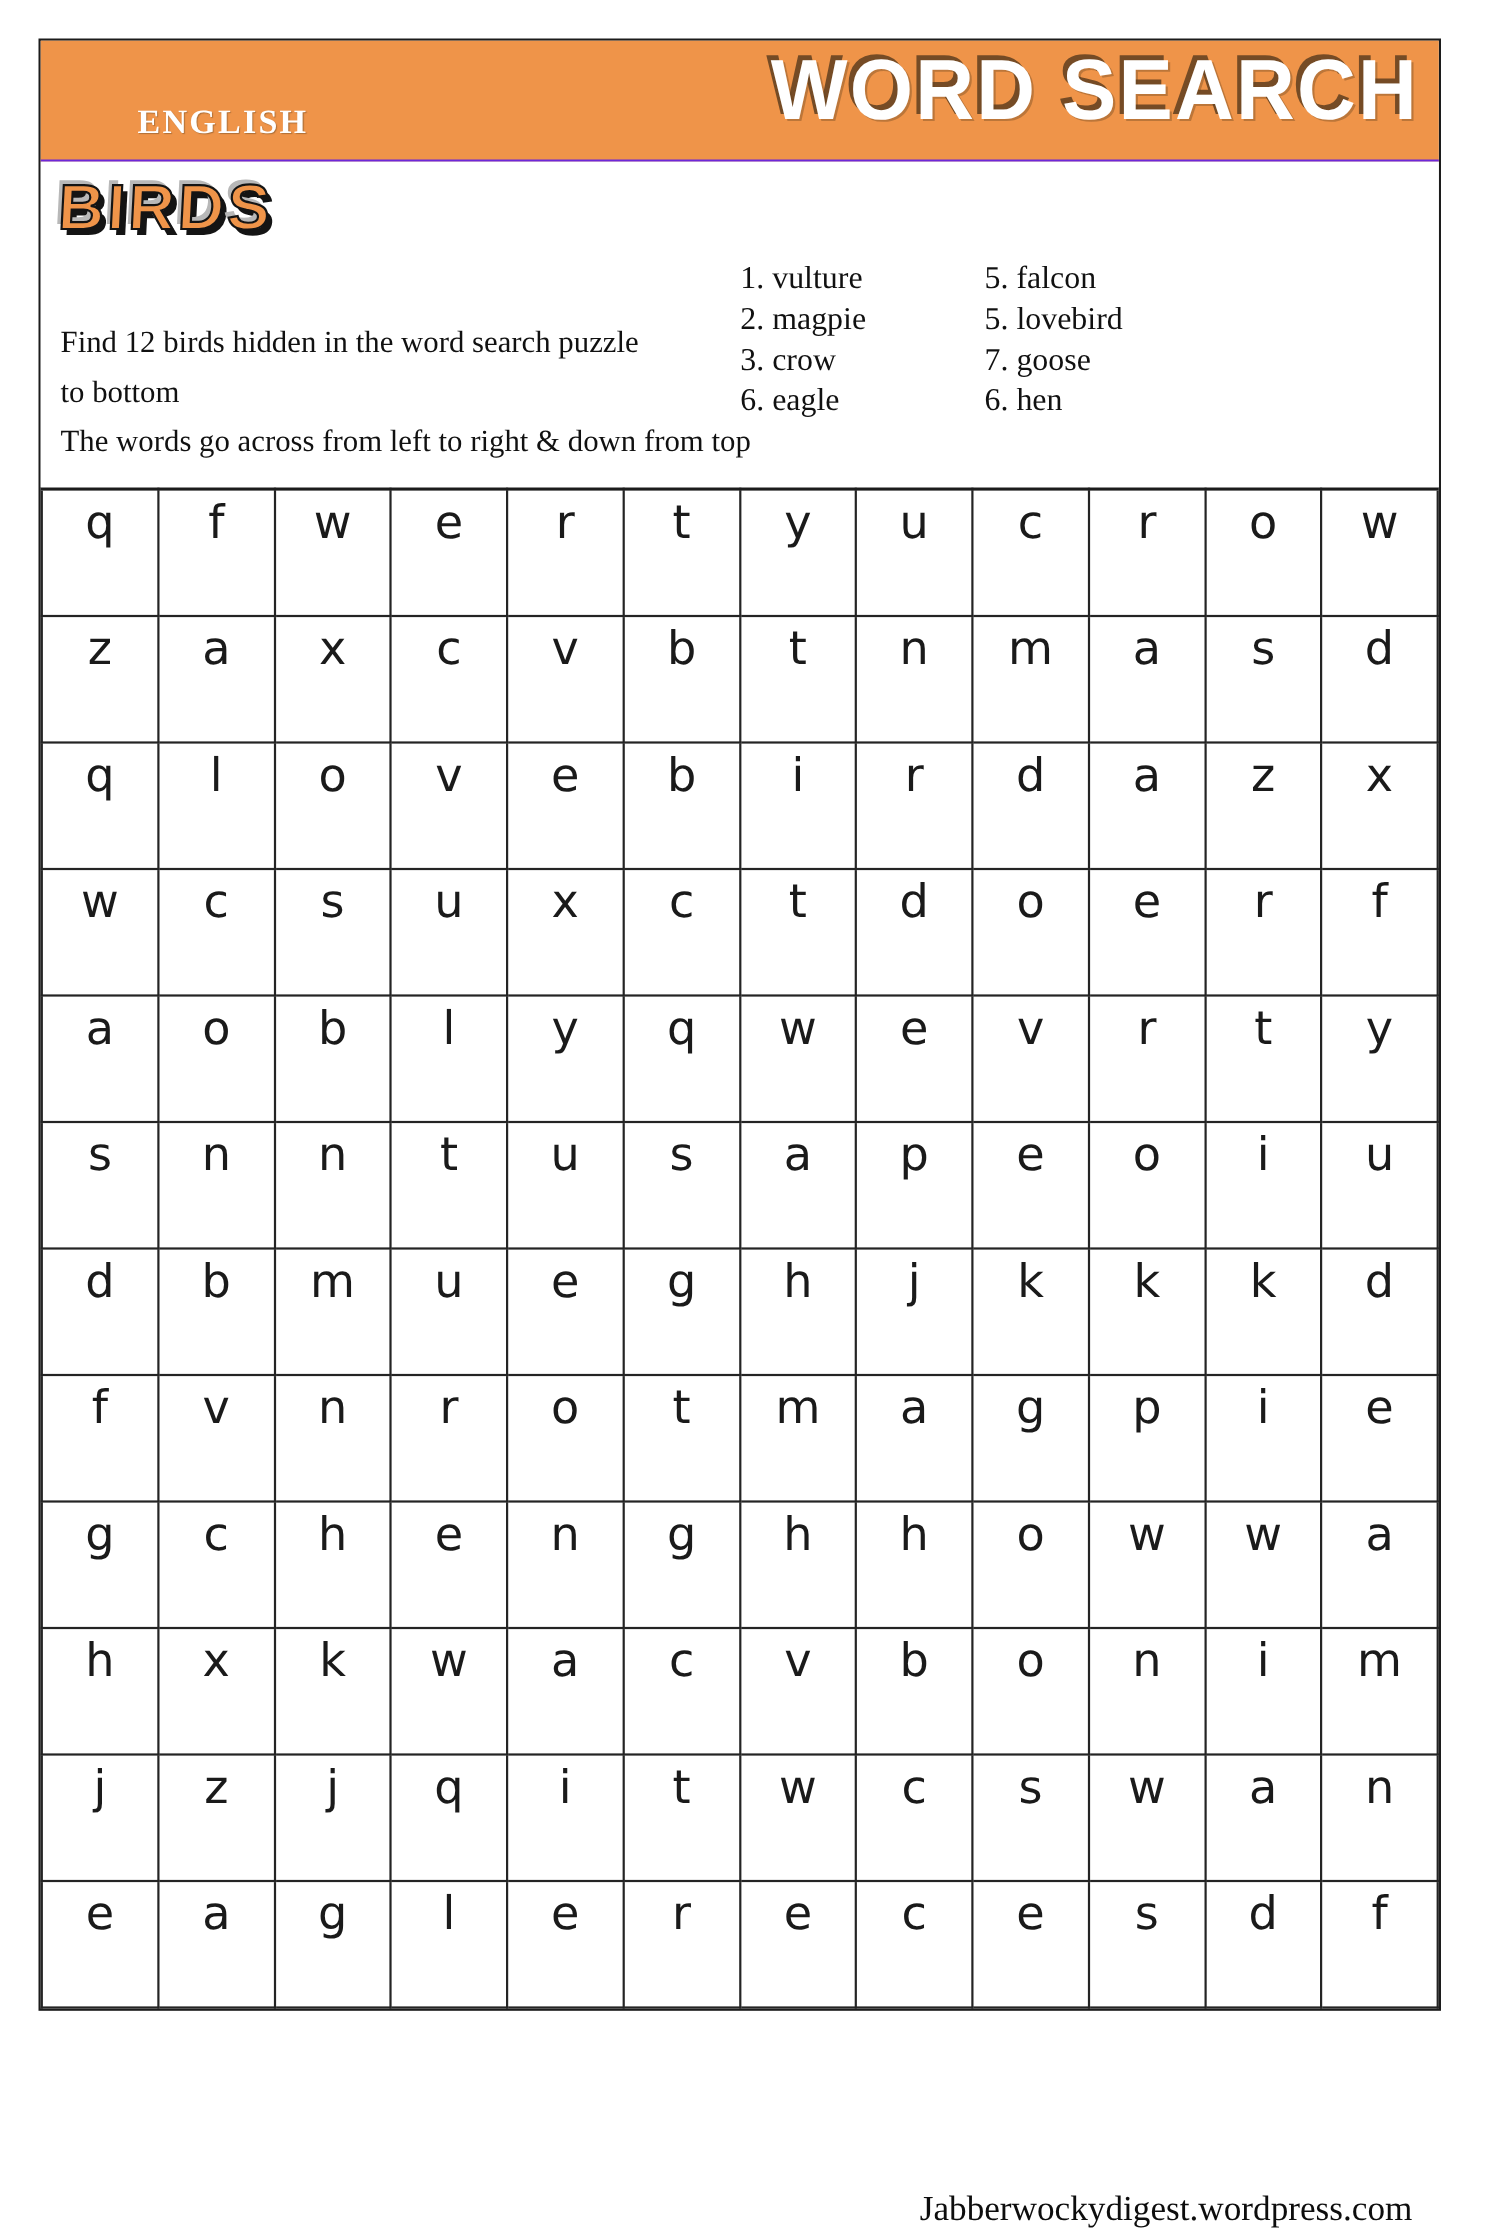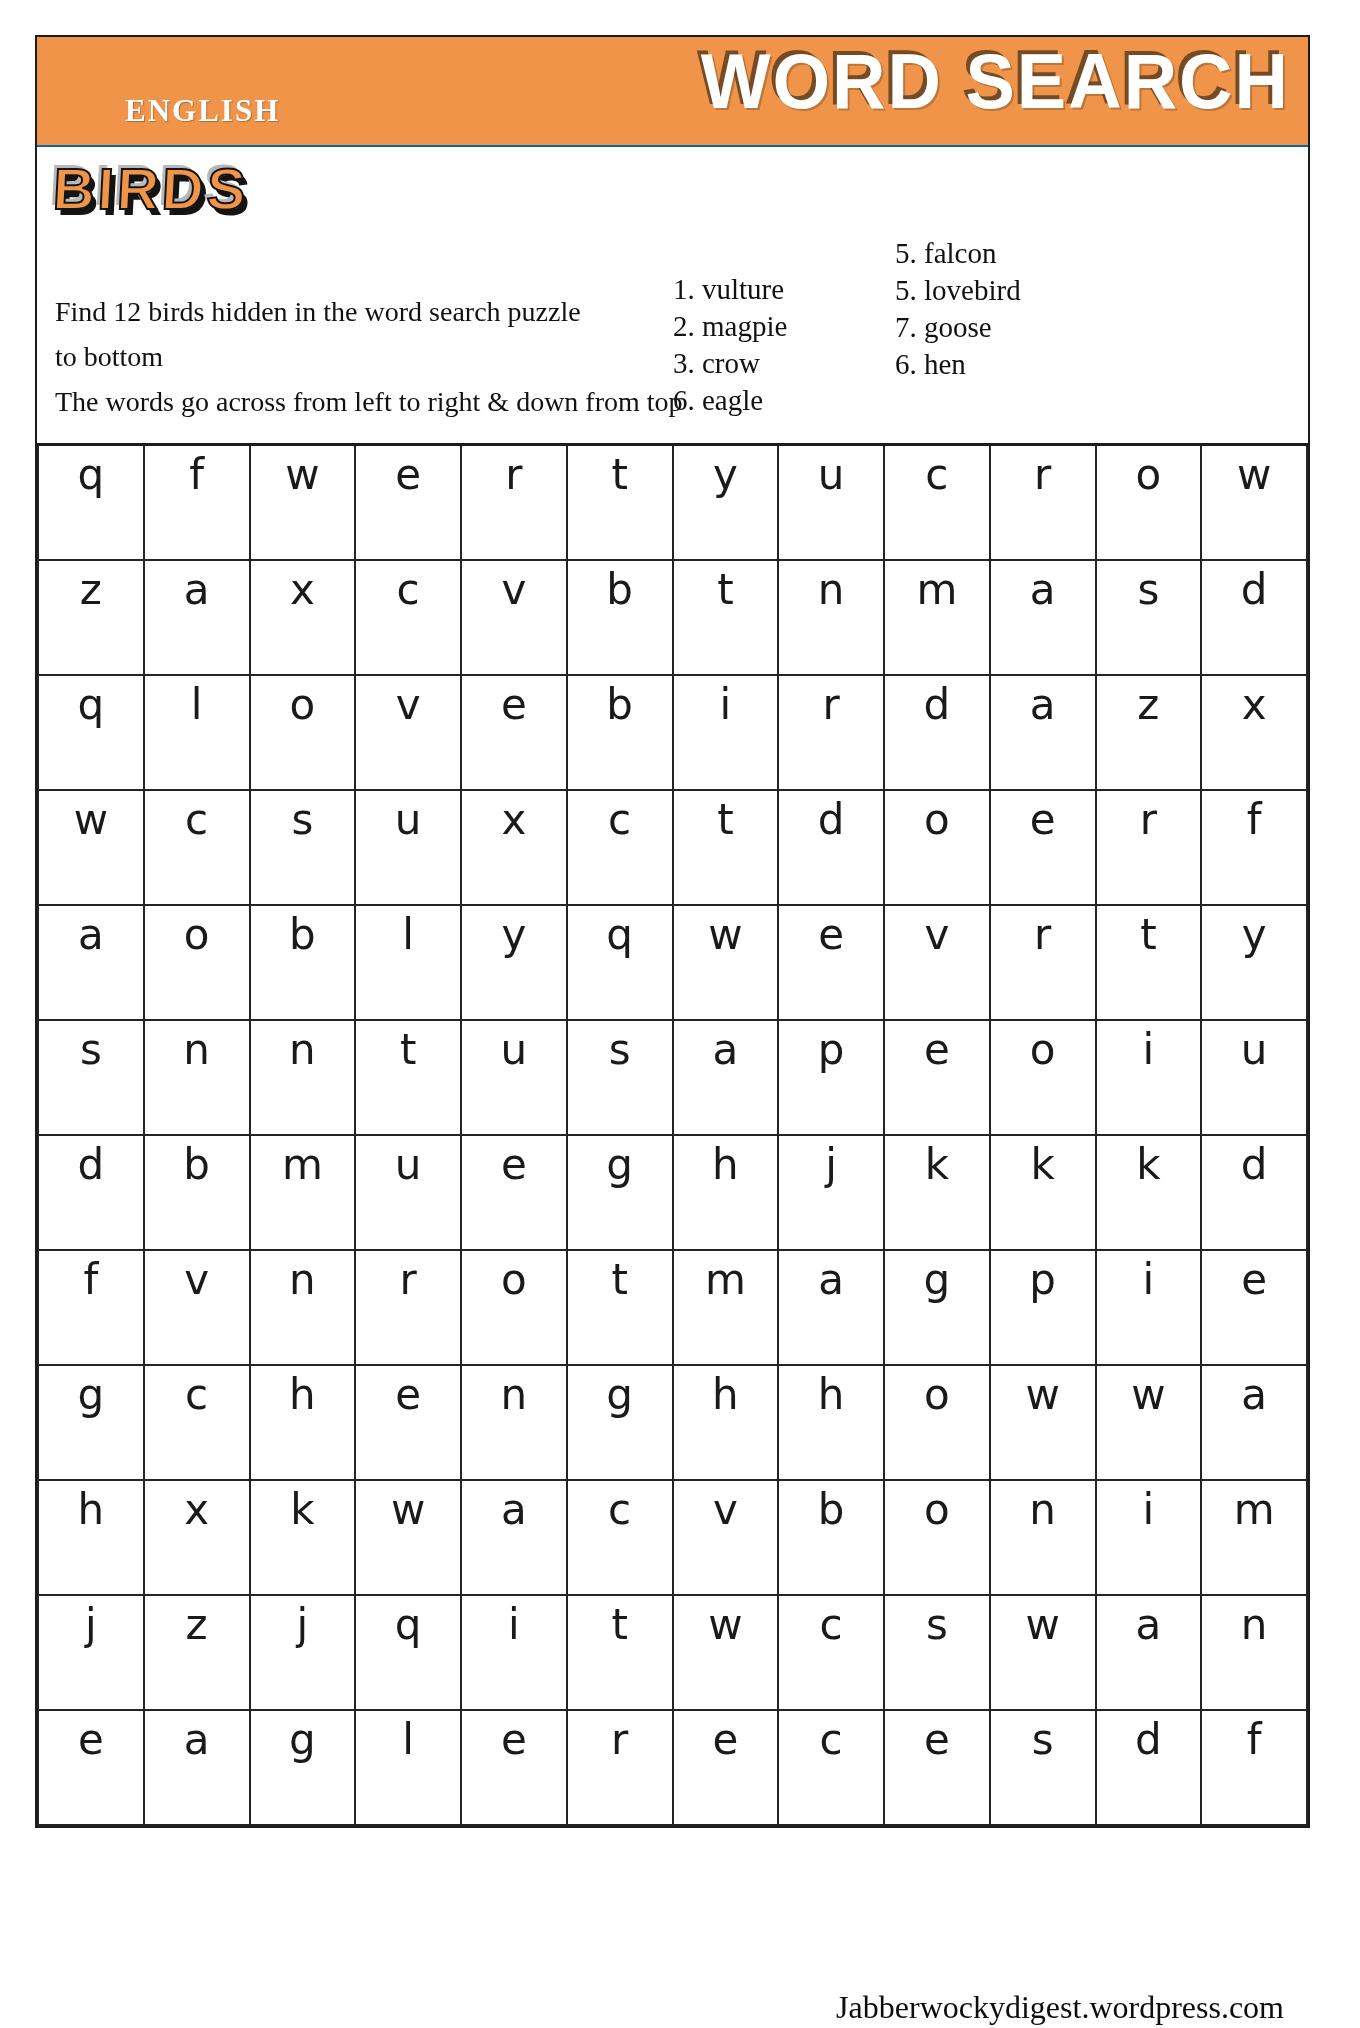--- a/index.html
+++ b/index.html
@@ -18,21 +18,21 @@
     top: 35px;
     width: 1271px;
     border: 2px solid #1c1c1c;
     background: #ffffff;
   }
   
   .header {
     position: relative;
     height: 108px;
     background: #EF9449;
-    border-bottom: 2px solid #0369a1;
+    border-bottom: 2px solid #6d28d9;
   }
   .english {
     position: absolute;
     left: 88px;
     bottom: 16px;
     font-family: "Liberation Serif", serif;
     font-weight: bold;
     font-size: 31px;
     letter-spacing: 2px;
     color: #ffffff;
@@ -78,21 +78,21 @@
     white-space: nowrap;
   }
   .word-list {
     position: absolute;
     left: 636px;
     top: 88px;
     display: flex;
     font-size: 29px;
   }
   .wl-col { line-height: 37px; }
-  .wl-col:nth-child(1) { width: 222px; margin-top: 36px; }
+  .wl-col:nth-child(1) { width: 222px; }
   .wl-col:nth-child(2) { width: 201px; }
   
   table.grid {
     width: 100%;
     border-collapse: collapse;
     table-layout: fixed;
     border-top: 3px solid #1c1c1c;
   }
   table.grid td {
     height: 106px;

